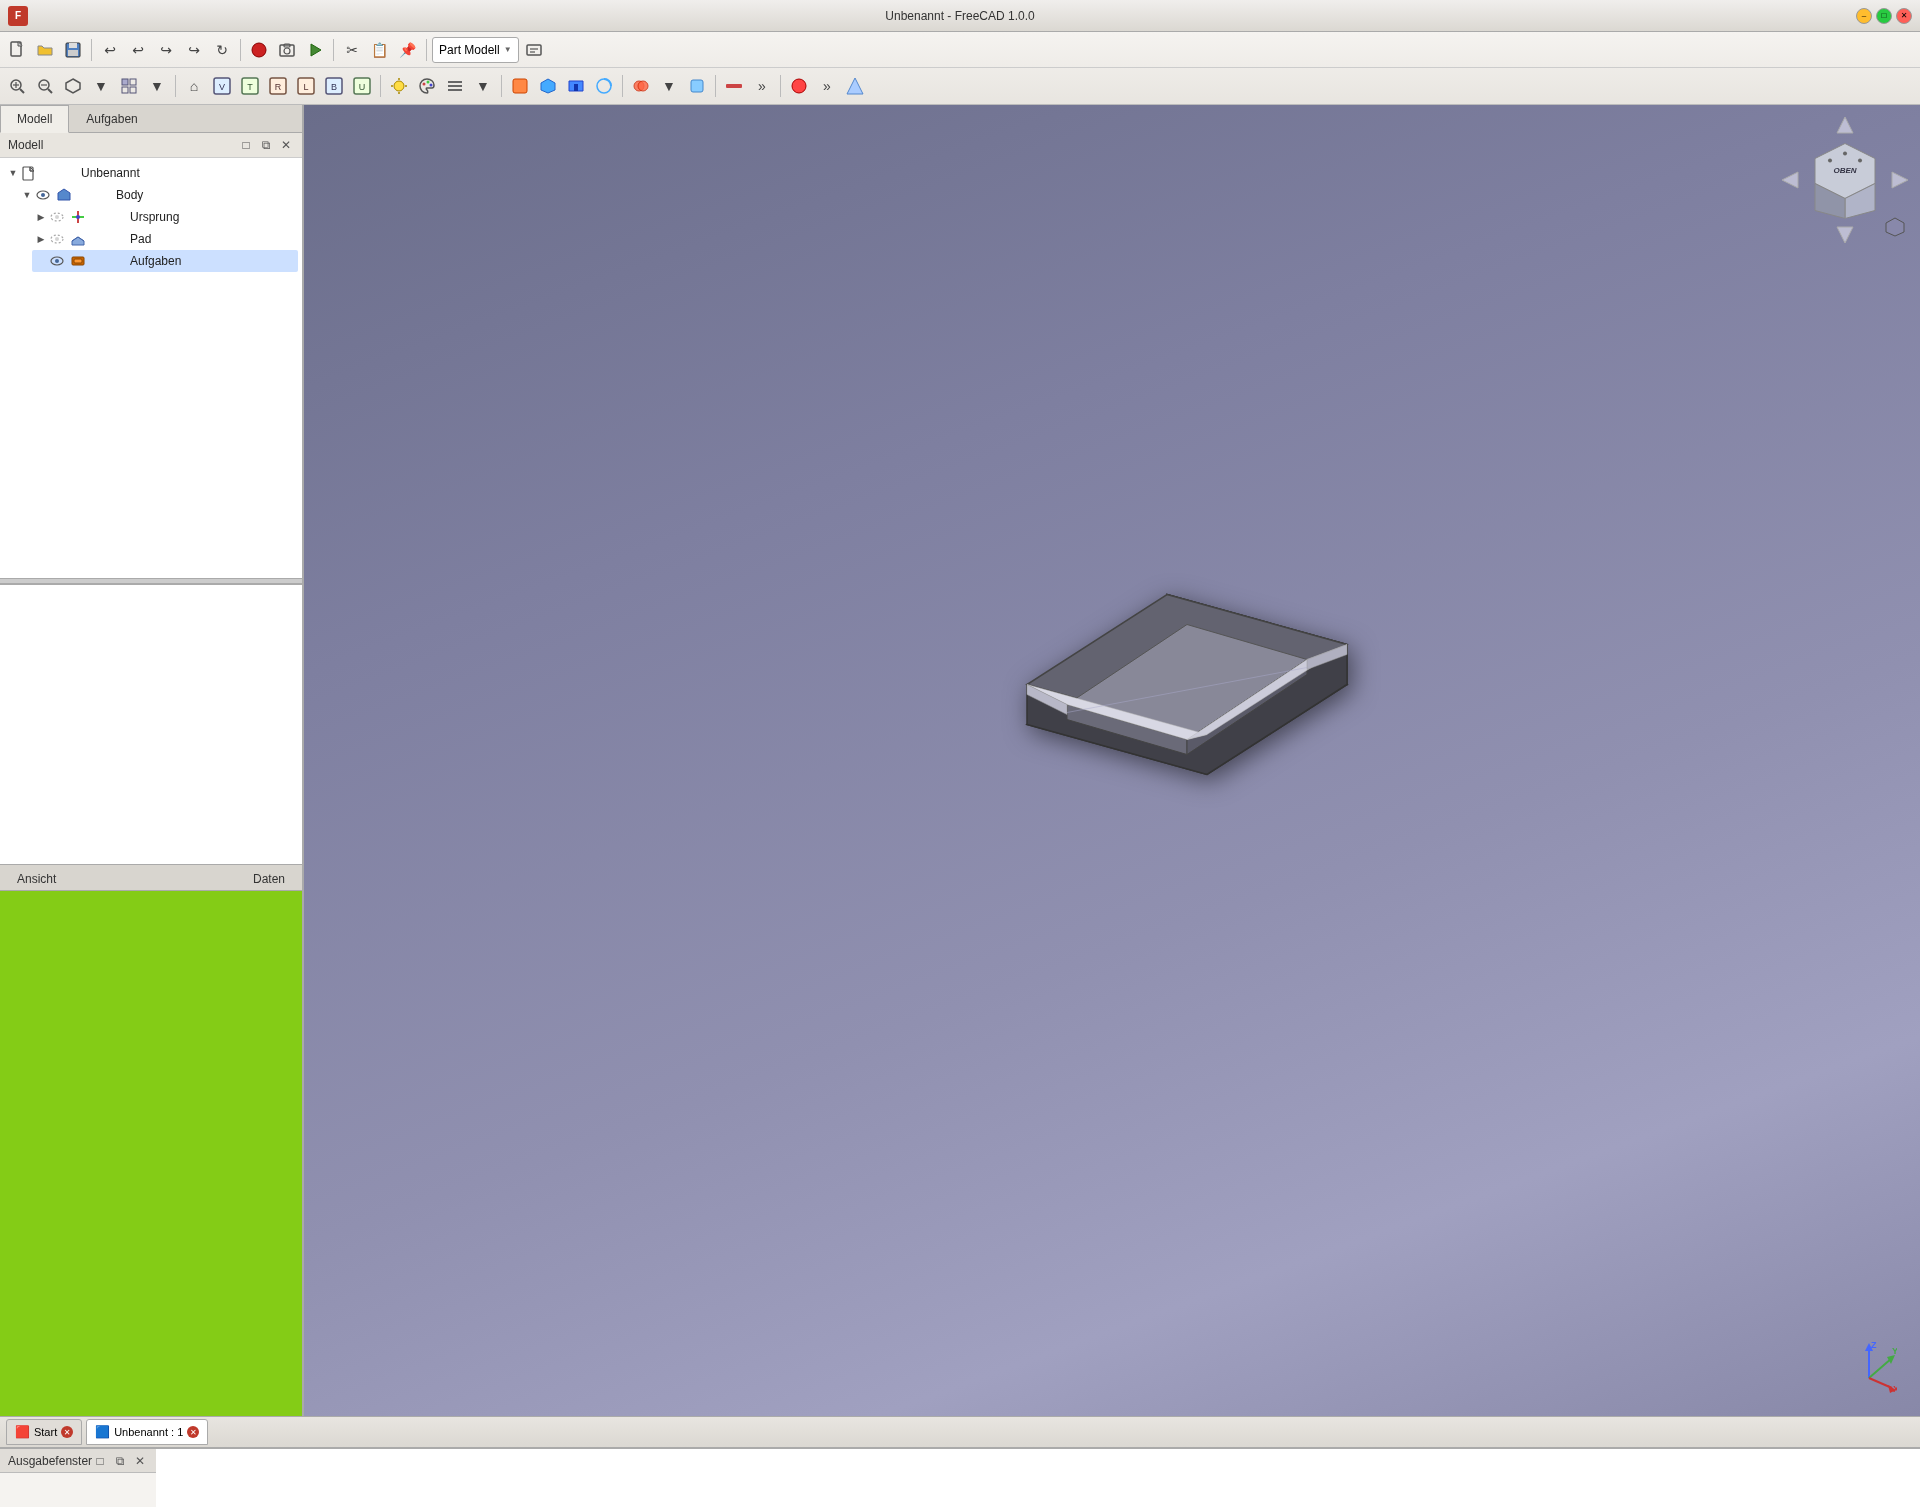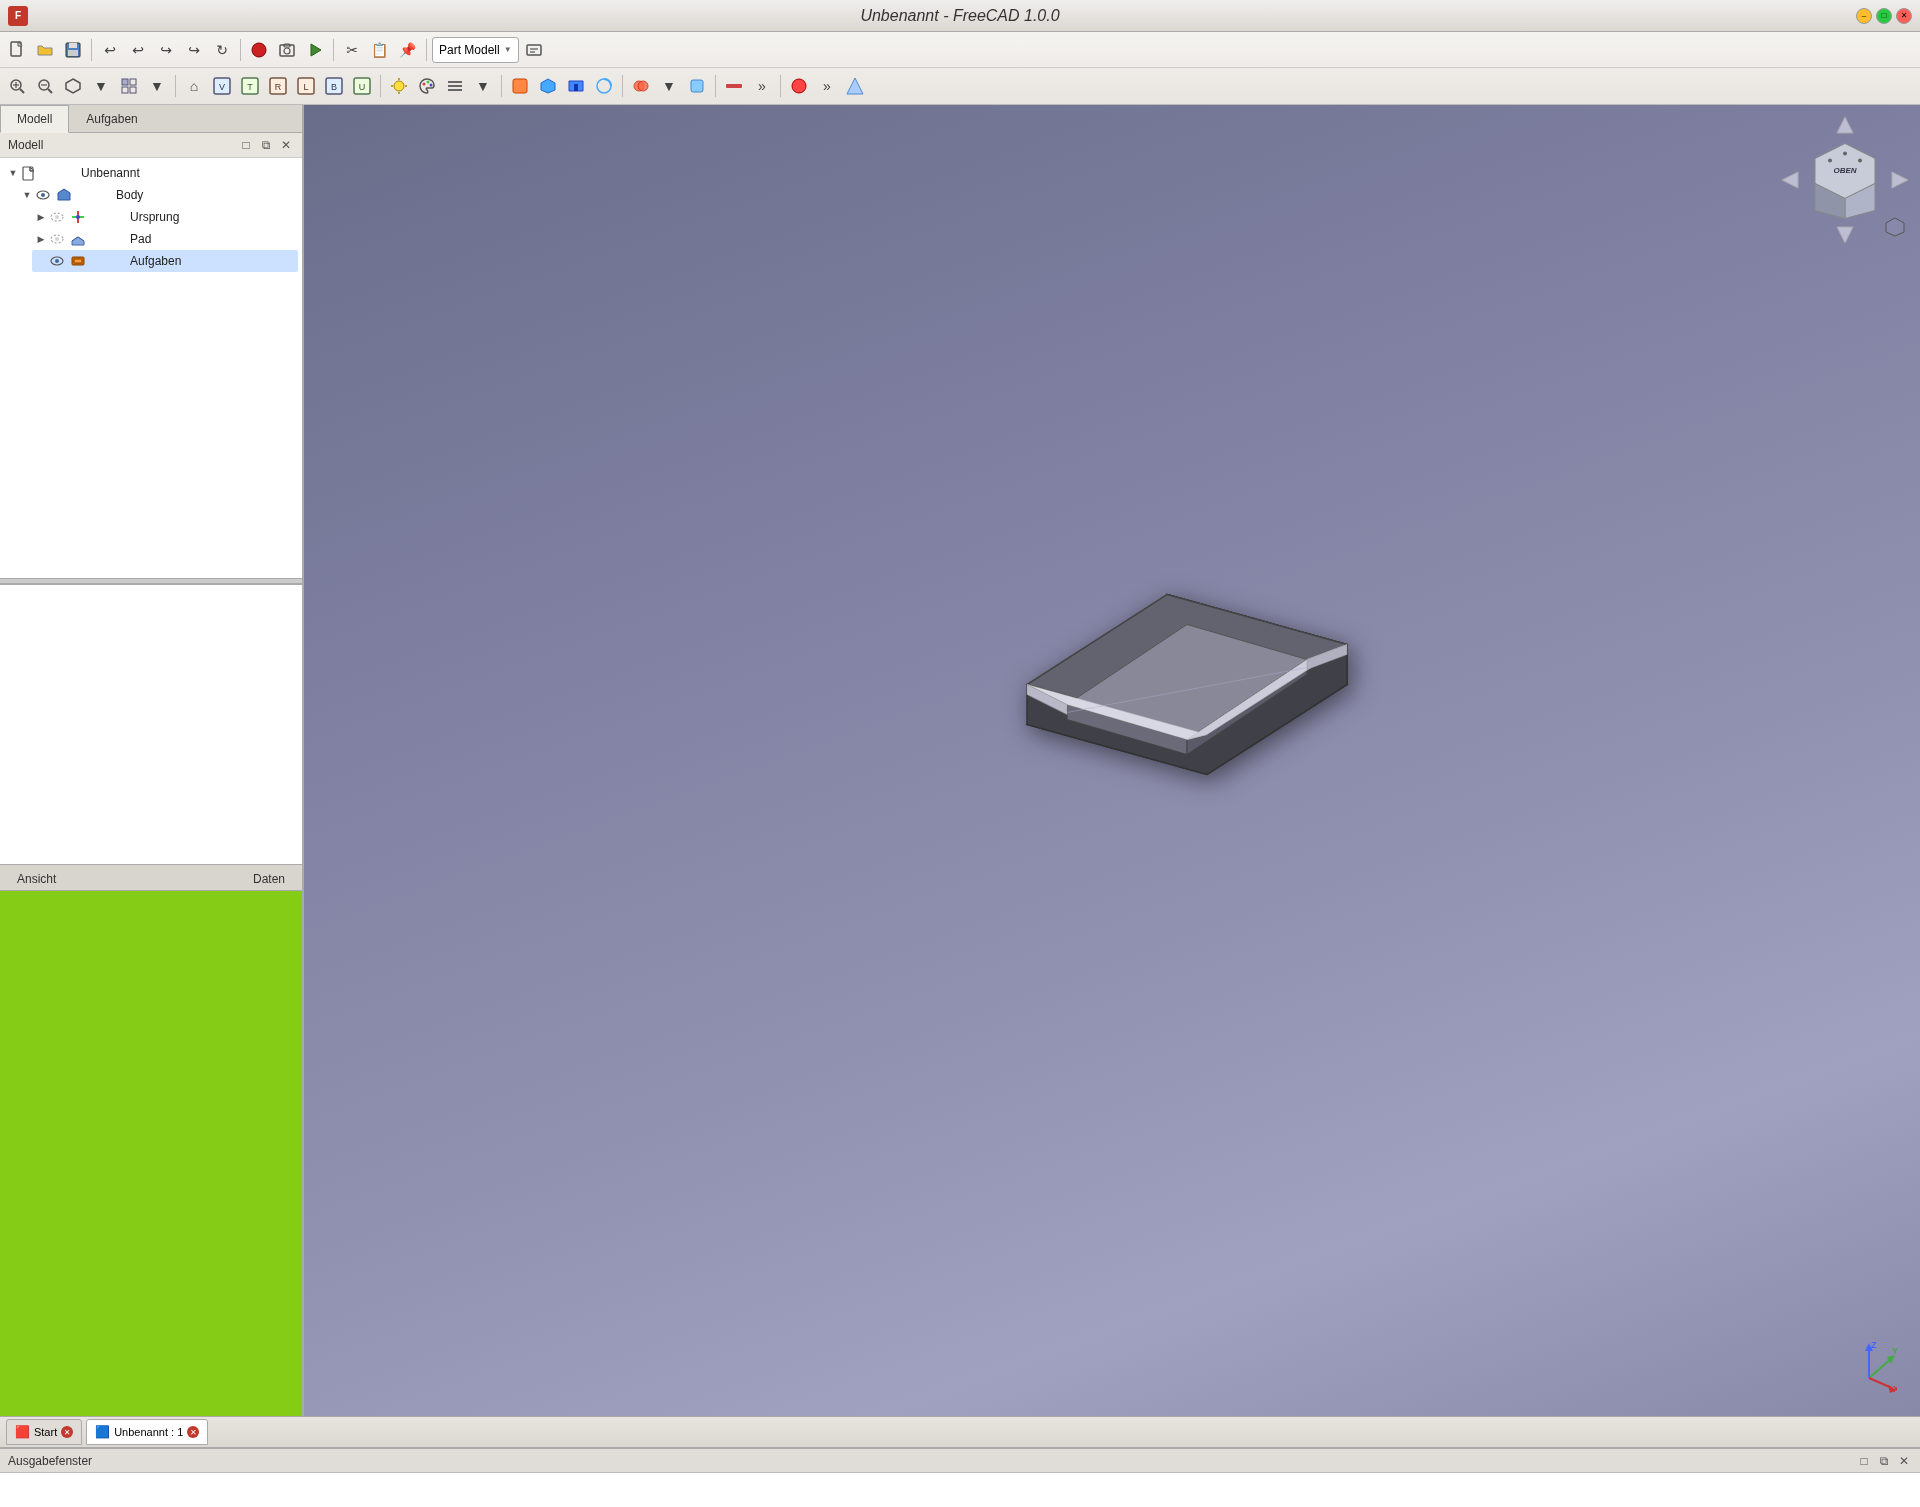--- a/index.html
+++ b/index.html
@@ -9,21 +9,21 @@
     #titlebar {
       height: 32px;
       background: linear-gradient(to bottom, #f0eeec, #dbd8d2);
       display: flex;
       align-items: center;
       justify-content: space-between;
       padding: 0 8px;
       border-bottom: 1px solid #aaa;
     }
     #titlebar .title-left { display: flex; align-items: center; gap: 6px; }
-    #titlebar .title-text { flex: 1; text-align: center; font-size: 16px; color: #333; position: absolute; left: 50%; transform: translateX(-50%); font-style: italic; }
+    #titlebar .title-text { flex: 1; text-align: center; font-size: 12px; color: #333; position: absolute; left: 50%; transform: translateX(-50%); }
     #titlebar .title-controls { display: flex; gap: 4px; }
     .title-btn { width: 16px; height: 16px; border-radius: 50%; border: 1px solid #999; cursor: pointer; display: flex; align-items: center; justify-content: center; font-size: 8px; }
     .btn-close { background: #ff5f57; }
     .btn-min { background: #ffbd2e; }
     .btn-max { background: #28ca41; }
     .app-icon { width: 20px; height: 20px; background: #c0392b; border-radius: 3px; display: flex; align-items: center; justify-content: center; color: white; font-weight: bold; font-size: 10px; }
 
     
     #toolbars {
       background: linear-gradient(to bottom, #f5f3f0, #e8e5e0);
@@ -221,21 +221,21 @@
       cursor: pointer;
     }
     .doc-tab .tab-icon { font-size: 12px; }
 
     
     #output-window {
       height: 60px;
       background: #f5f3f0;
       border-top: 1px solid #aaa;
       display: flex;
-      flex-direction: column;
+      flex-direction: row;
     }
     #output-header {
       display: flex;
       align-items: center;
       justify-content: space-between;
       padding: 3px 8px;
       background: #e0ddd8;
       border-bottom: 1px solid #bbb;
       height: 24px;
     }

